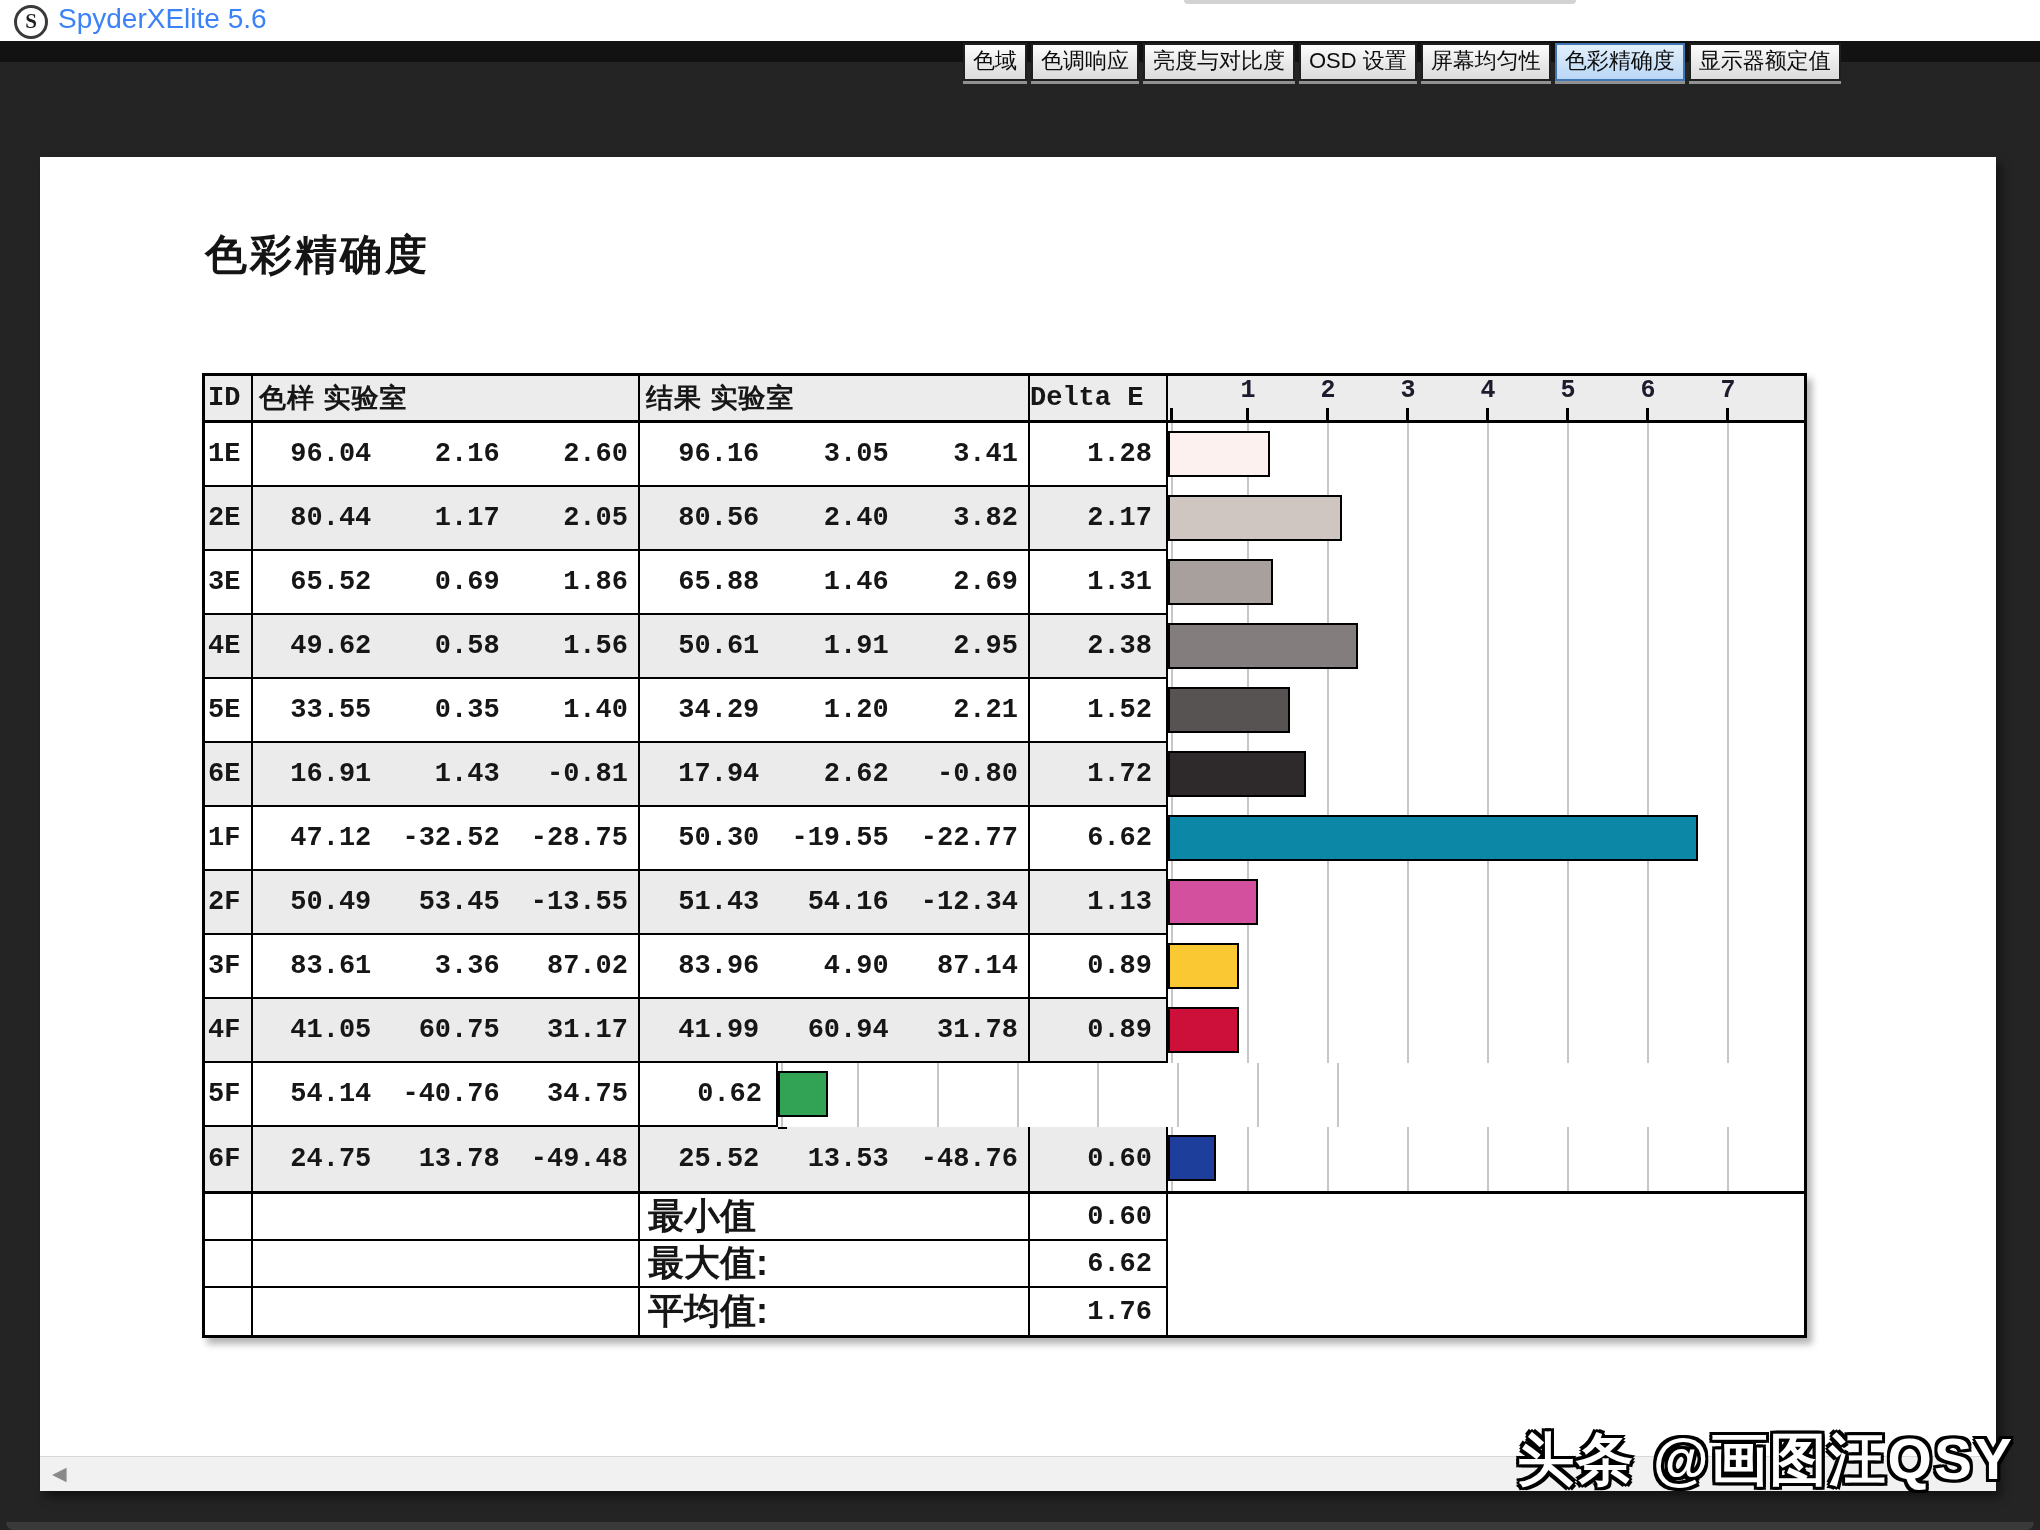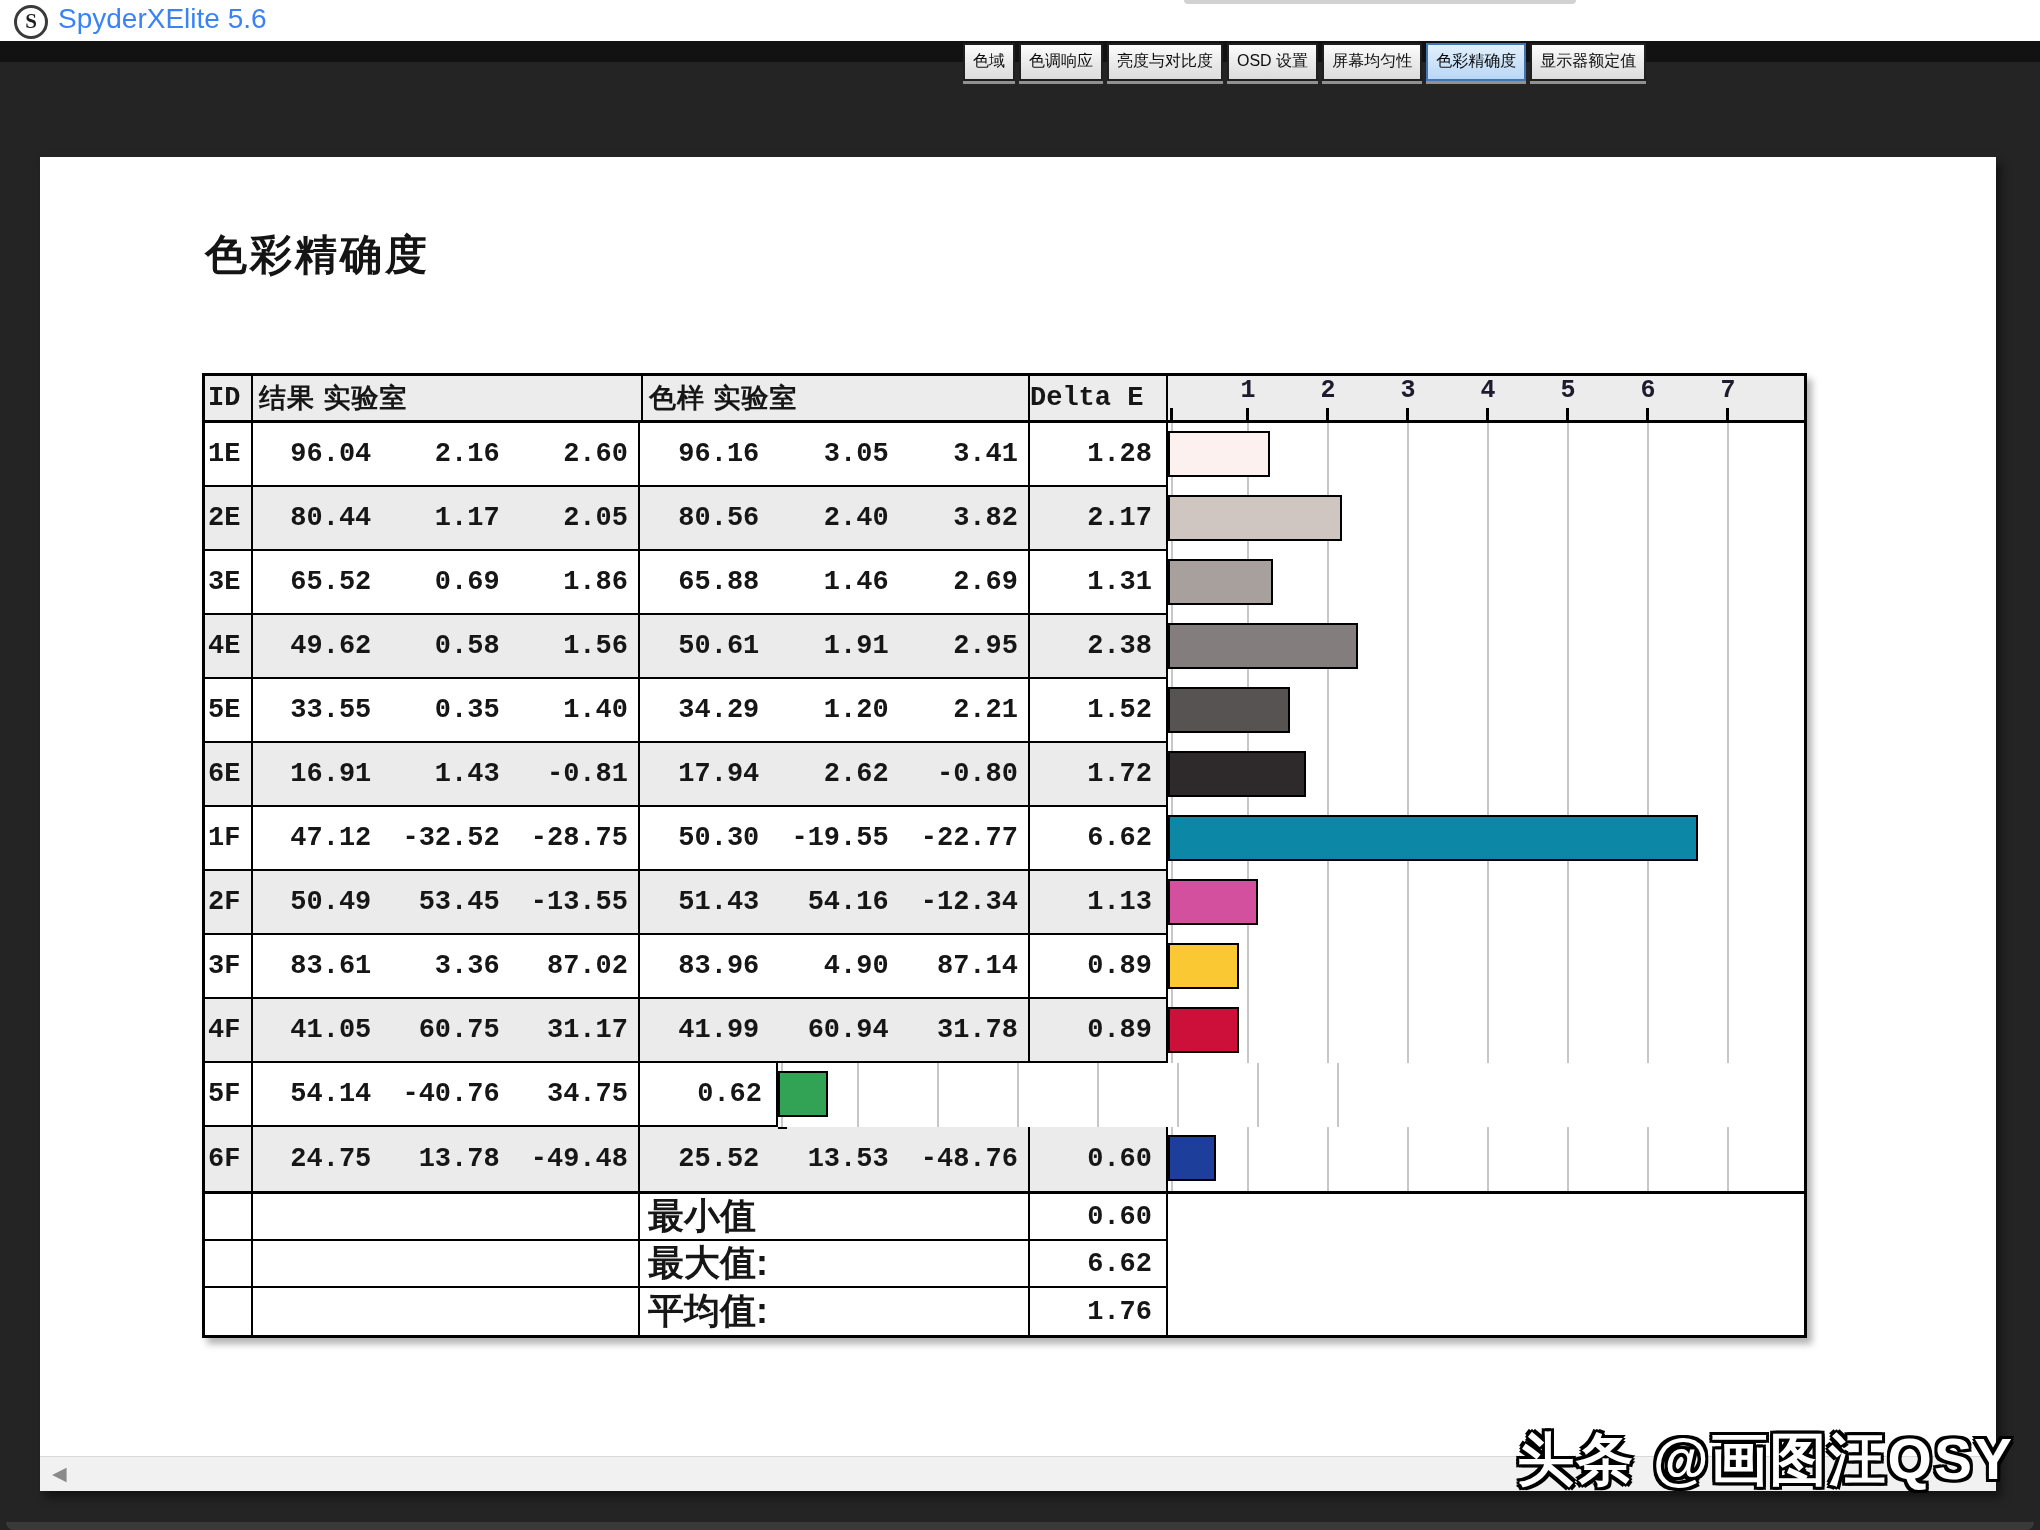--- a/index.html
+++ b/index.html
@@ -17,21 +17,21 @@
 
   
   .band{position:absolute;top:41px;left:0;width:2040px;height:21px;background:#121212;}
   .frame{position:absolute;top:62px;left:0;width:2040px;height:1468px;background:#242424;}
   .frame-bottom{position:absolute;left:6px;right:6px;bottom:0;height:8px;background:#3a3a3a;
                 border-radius:0 0 14px 14px;}
 
   
   .tabs{position:absolute;left:963px;top:-19px;display:flex;gap:4px;z-index:6;}
   .tab{background:linear-gradient(#fdfdfd,#e9e9e9 55%,#dcdcdc);border:2px solid #1f1f1f;
-       color:#0d0d0d;font-size:16px;line-height:26px;padding:3px 8px 5px;white-space:nowrap;
+       color:#0d0d0d;font-size:22px;line-height:26px;padding:3px 8px 5px;white-space:nowrap;
        box-shadow:0 3px 0 rgba(235,235,235,.55);cursor:default;}
   .tab.selected{background:linear-gradient(#e3f0fc,#b9d7f5);border-color:#4076b4;}
 
   
   .panel{position:absolute;left:40px;top:95px;width:1956px;height:1334px;background:#ffffff;
          box-shadow:5px 6px 9px rgba(0,0,0,.5);}
   .heading{position:absolute;left:165px;top:70px;margin:0;font-size:42px;font-weight:600;
            color:#141414;letter-spacing:3px;}
 
   
@@ -119,22 +119,22 @@
         <div class="tab selected">色彩精确度</div>
         <div class="tab">显示器额定值</div>
       </div>
 
     <div class="panel">
       <h1 class="heading">色彩精确度</h1>
 
       <div class="acc-table">
         <div class="trow thead">
           <div class="cell cid">ID</div>
+          <div class="cell csample cjk">色样 实验室</div>
           <div class="cell cresult cjk">结果 实验室</div>
-          <div class="cell csample cjk">色样 实验室</div>
           <div class="cell cdelta">Delta E</div>
           <div class="cell cchart scalehead">
               <span class="tick-num" style="left: 40px;">1</span>
               <span class="tick-num" style="left: 120px;">2</span>
               <span class="tick-num" style="left: 200px;">3</span>
               <span class="tick-num" style="left: 280px;">4</span>
               <span class="tick-num" style="left: 360px;">5</span>
               <span class="tick-num" style="left: 440px;">6</span>
               <span class="tick-num" style="left: 520px;">7</span>
             </div>

